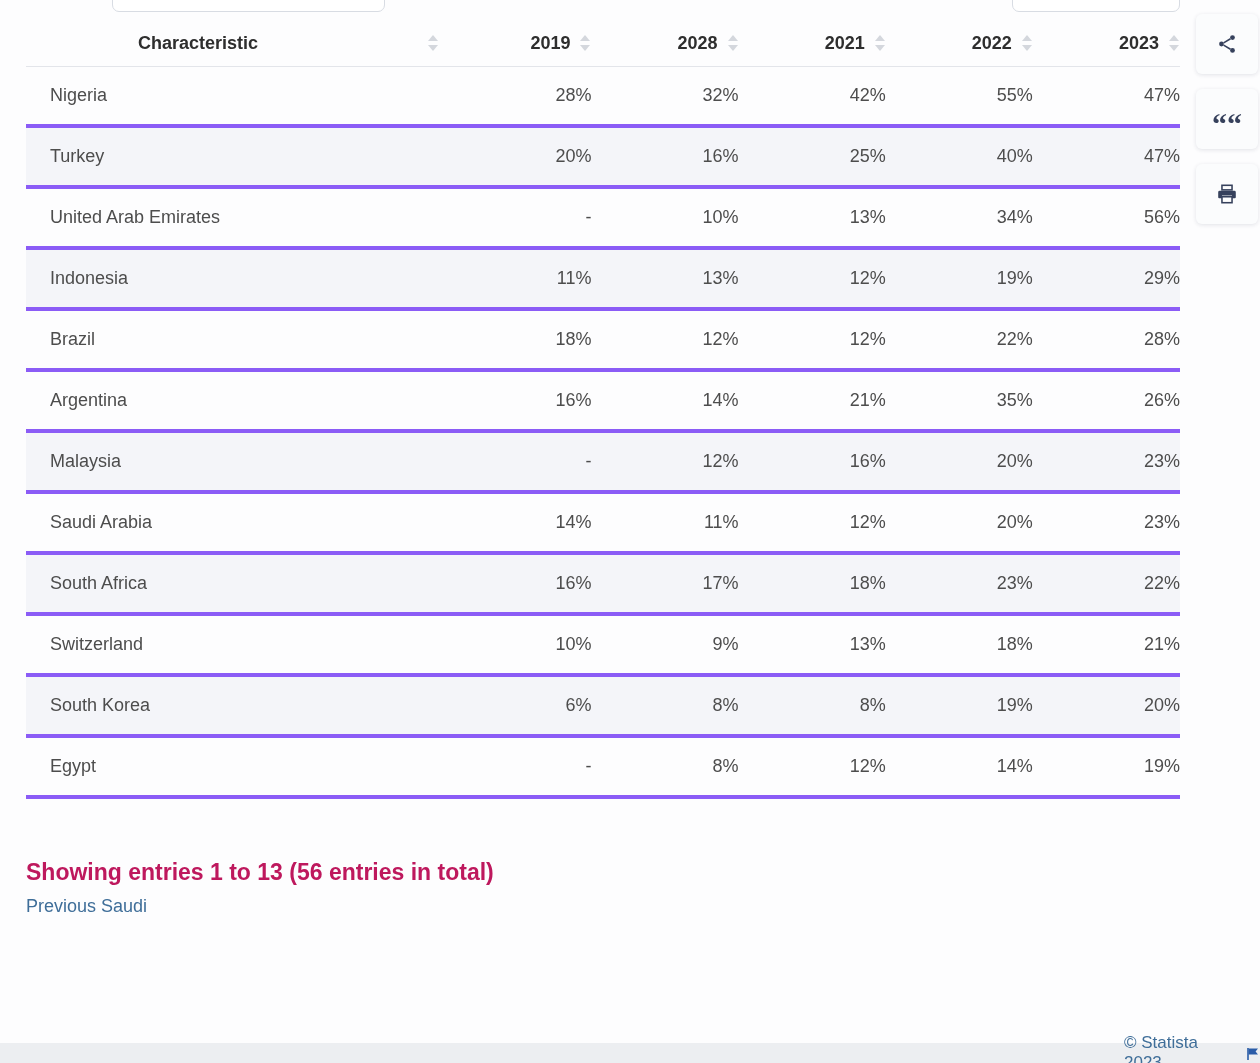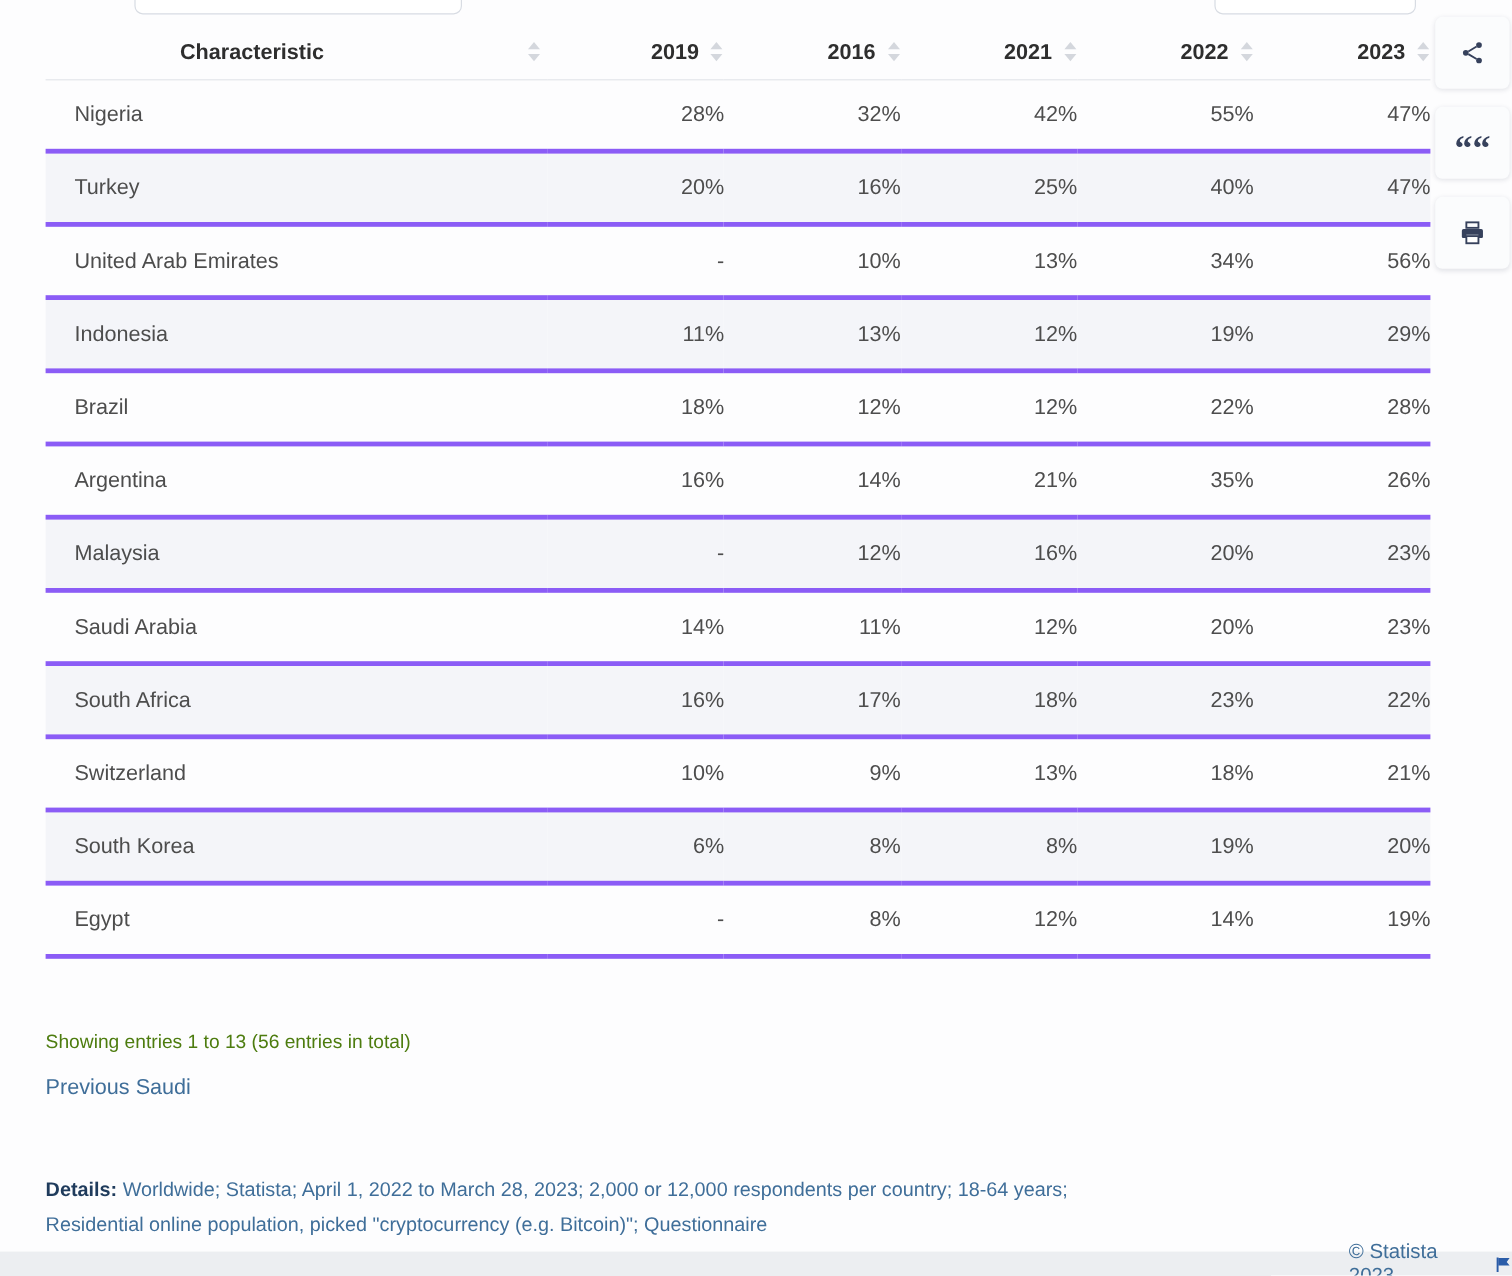--- a/index.html
+++ b/index.html
@@ -25,21 +25,21 @@
     border: 1px solid #d8dce3;
     border-radius: 7px;
     box-sizing: border-box;
   }
   .cut-input.left  { left: 112px; width: 273px; }
   .cut-input.right { left: 1012px; width: 168px; }
 
   
   .page {
     position: absolute;
-    top: 0; left: 12px;
+    top: 0; left: 0;
     width: 1185px;
     height: 1063px;
   }
 
   
   .stat-table {
     position: absolute;
     top: 34px;
     left: 26px;
     width: 1154px;
@@ -112,23 +112,24 @@
 
   
   col.c-name { width: 418px; }
   col.c-year { width: 147px; }
 
   
   .table-info {
     position: absolute;
     top: 861px;
     left: 26px;
-    font-size: 16px;
-    color: #4d7c0f;
+    font-size: 23px;
+    color: #be185d;
     line-height: 1.0;
+    font-weight: bold;
   }
   .pager {
     position: absolute;
     top: 897px;
     left: 26px;
     font-size: 18px;
     line-height: 1.0;
   }
   .pager a {
     color: #3f6e99;
@@ -226,21 +227,21 @@
           </div>
         </th>
         <th>
           <div class="th-inner">
             <span class="th-label">2019</span>
             <span class="sort-icon"></span>
           </div>
         </th>
         <th>
           <div class="th-inner">
-            <span class="th-label">2016</span>
+            <span class="th-label">2028</span>
             <span class="sort-icon"></span>
           </div>
         </th>
         <th>
           <div class="th-inner">
             <span class="th-label">2021</span>
             <span class="sort-icon"></span>
           </div>
         </th>
         <th>
@@ -356,24 +357,20 @@
         </tr>
       </tbody>
   </table>
 
   <div class="table-info">Showing entries 1 to 13 (56 entries in total)</div>
   <div class="pager">
     <a>Previous</a>
     <a>Saudi</a>
   </div>
 
-  <div class="details">
-    <b>Details:</b>
-    <span>Worldwide; Statista; April 1, 2022 to March 28, 2023; 2,000 or 12,000 respondents per country; 18-64 years; Residential online population, picked "cryptocurrency (e.g. Bitcoin)"; Questionnaire</span>
-  </div>
 </div>
 
 <div class="bottom-band"></div>
 <div class="copyright">
   <span>© Statista 2023</span>
   <span class="flag-icon">
     <svg viewBox="0 0 14 14" width="14" height="14" aria-hidden="true">
       <path d="M2 1 L2 13" stroke="#2a5ca8" stroke-width="1.6" fill="none"></path>
       <path d="M2.6 1.4 L12 1.4 L9.6 4.6 L12 7.6 L2.6 7.6 Z" fill="#2a5ca8"></path>
     </svg>

